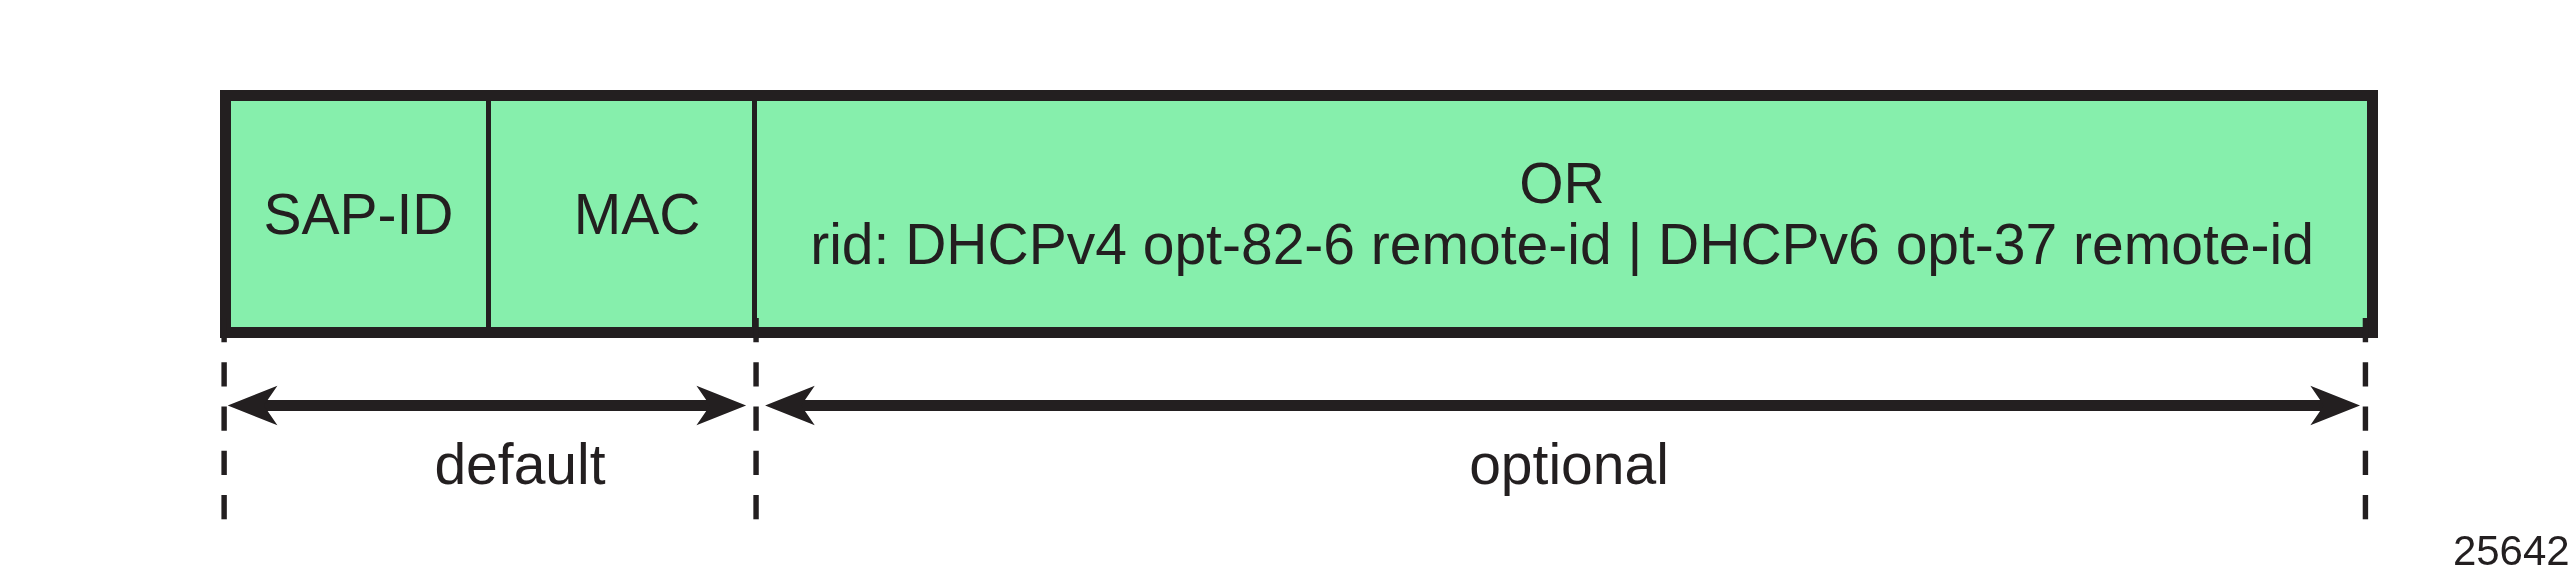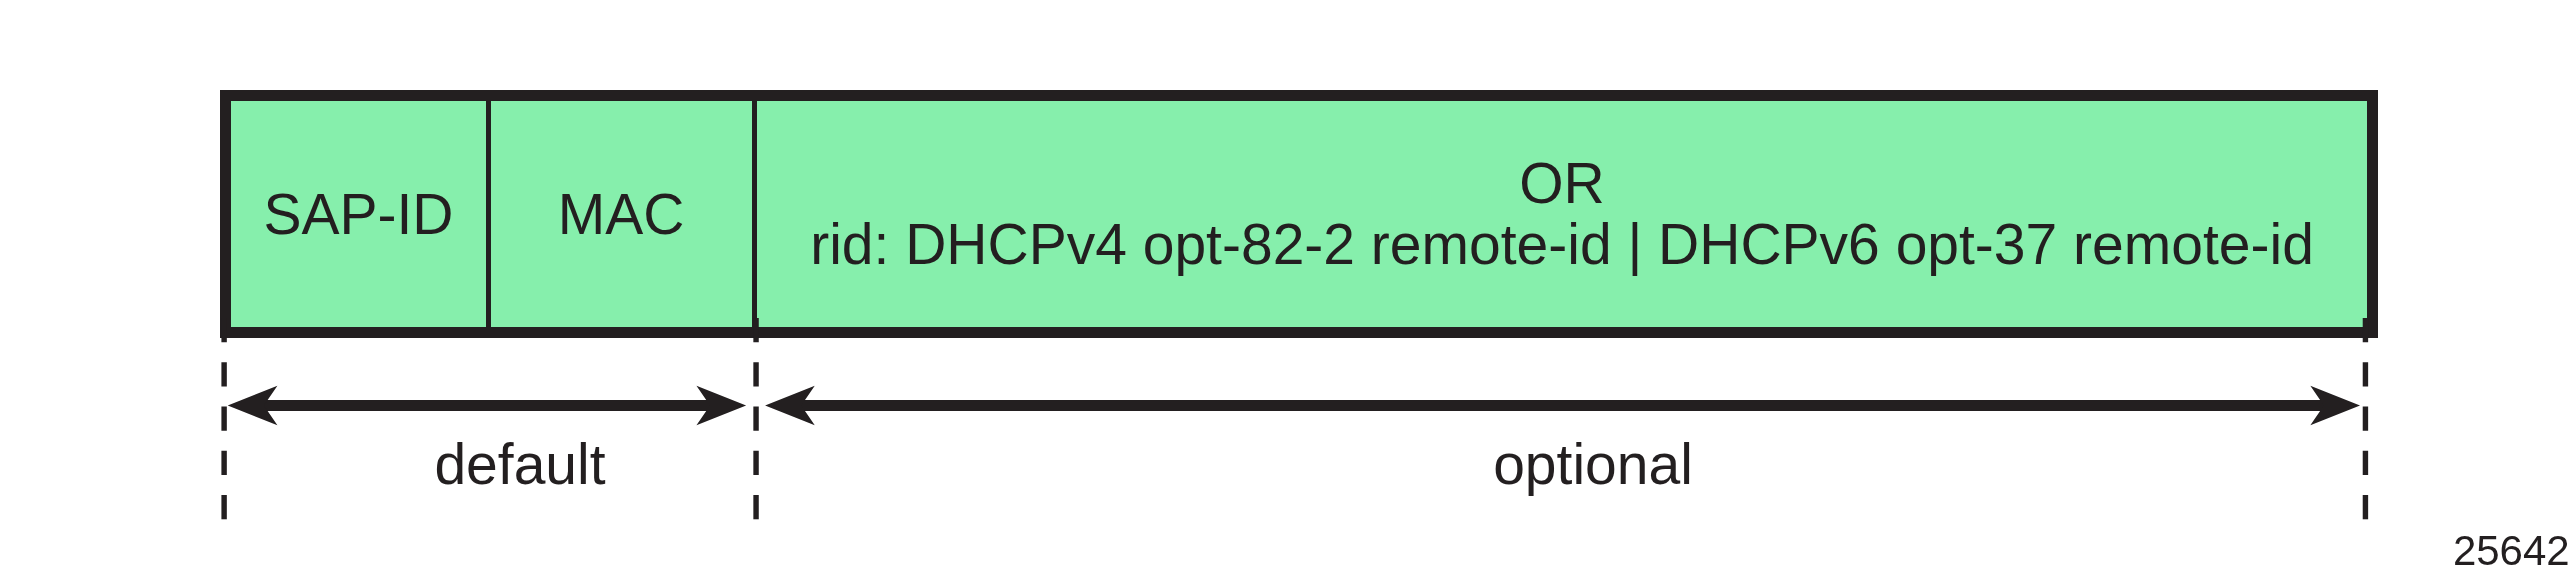--- a/index.html
+++ b/index.html
@@ -42,21 +42,21 @@
     top: 0;
     bottom: 0;
     display: flex;
     align-items: center;
     justify-content: center;
     font-size: 57px;
     line-height: 61px;
     white-space: nowrap;
   }
   .cell-sap { left: 0; width: 255px; }
-  .cell-mac { left: 260px; width: 260px; }
+  .cell-mac { left: 260px; width: 260px; padding-left: 16px; }
   .cell-options {
     left: 526px;
     right: 0;
     flex-direction: column;
     text-align: center;
   }
   .opt-line { display: block; }
   
   .overlay {
     position: absolute;
@@ -68,21 +68,21 @@
   
   .span-label {
     position: absolute;
     top: 434px;
     font-size: 57px;
     line-height: 60px;
     text-align: center;
     white-space: nowrap;
   }
   .span-label-default { left: 223px; width: 594px; }
-  .span-label-optional { left: 787px; width: 1612px; }
+  .span-label-optional { left: 763px; width: 1612px; }
   .fig-number {
     position: absolute;
     right: 6.3px;
     top: 530px;
     font-size: 42px;
     line-height: 42px;
     text-align: left;
   }
 </style>
 </head>
@@ -94,21 +94,21 @@
     <div class="cell cell-sap">
       <span>SAP-ID</span>
     </div>
     <div class="divider divider-1"></div>
     <div class="cell cell-mac">
       <span>MAC</span>
     </div>
     <div class="divider divider-2"></div>
     <div class="cell cell-options">
       <span class="opt-line">OR</span>
-      <span class="opt-line">rid: DHCPv4 opt-82-2 remote-id | DHCPv6 opt-37 remote-id</span>
+      <span class="opt-line">rid: DHCPv4 opt-82-6 remote-id | DHCPv6 opt-37 remote-id</span>
     </div>
   </div>
 
   <svg class="overlay" viewBox="0 0 2850 640" xmlns="http://www.w3.org/2000/svg">
     <g stroke="#231f20" fill="#231f20">
 
       <line x1="247" y1="352" x2="247" y2="575" stroke-width="6" stroke-dasharray="27 22" fill="none"></line>
       <line x1="836" y1="352" x2="836" y2="575" stroke-width="6" stroke-dasharray="27 22" fill="none"></line>
       <line x1="2618" y1="352" x2="2618" y2="575" stroke-width="6" stroke-dasharray="27 22" fill="none"></line>
 

